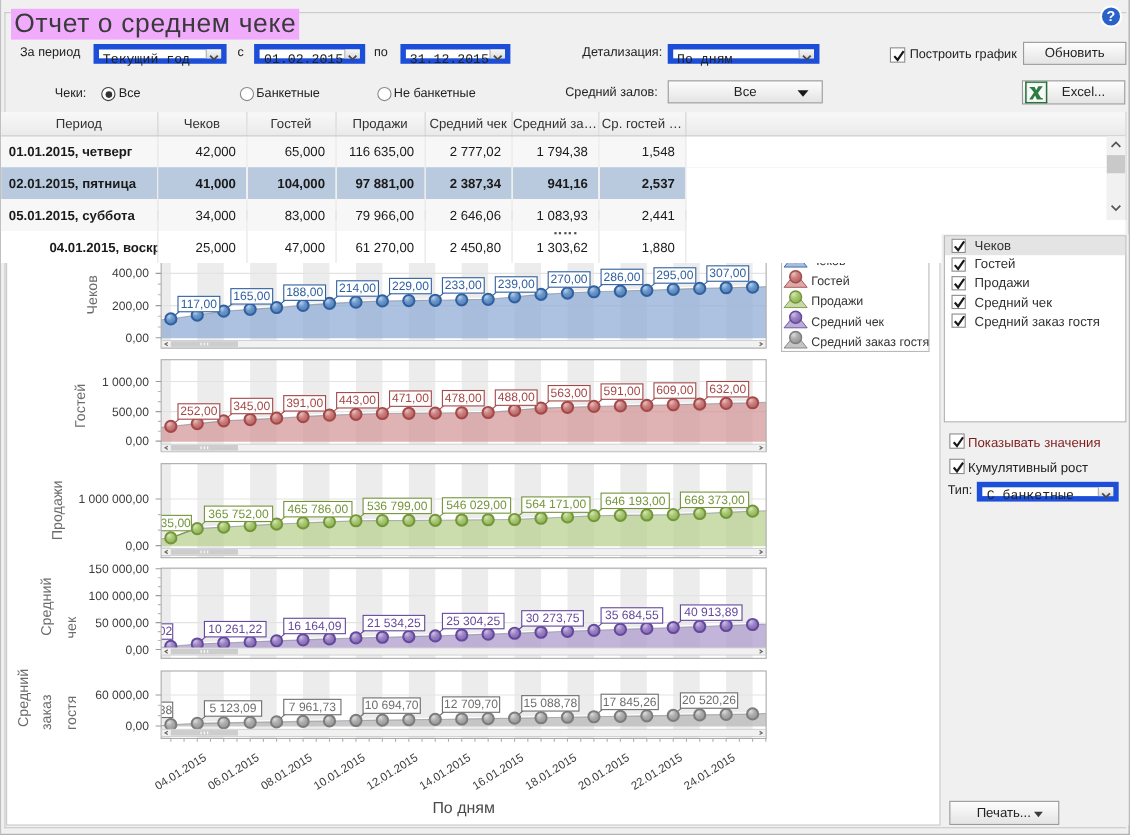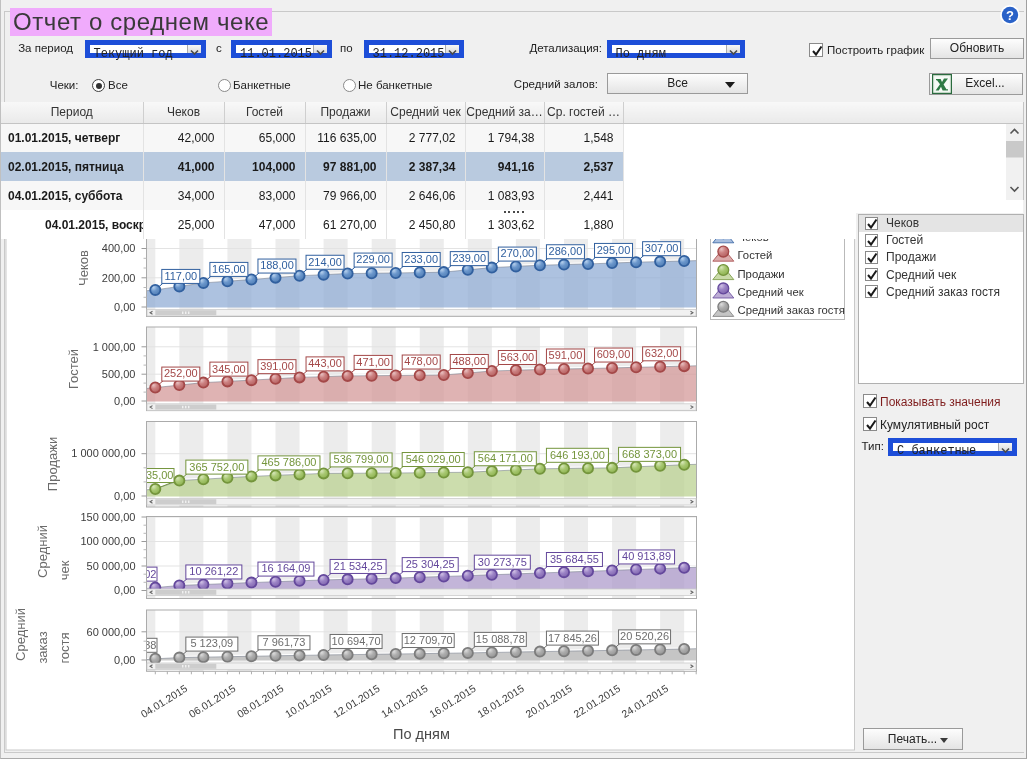--- a/index.html
+++ b/index.html
@@ -54,21 +54,21 @@
 <div class="combo" style="left:83.5px;top:40px;width:121px;height:18px">
     <div class="tx">Текущий год</div>
     <div class="btn">
       <svg width="10" height="8">
         <path d="M1,1.5 L4.5,5 L8,1.5" fill="none" stroke="#4a4a4a" stroke-width="1.6"></path>
       </svg>
     </div>
   </div>
 <div class="lbl" style="left:215px;top:42px">с</div>
 <div class="combo" style="left:230px;top:40px;width:100.5px;height:18px">
-    <div class="tx">11.01.2015</div>
+    <div class="tx">01.02.2015</div>
     <div class="btn">
       <svg width="10" height="8">
         <path d="M1,1.5 L4.5,5 L8,1.5" fill="none" stroke="#4a4a4a" stroke-width="1.6"></path>
       </svg>
     </div>
   </div>
 <div class="lbl" style="left:339px;top:42px">по</div>
 <div class="combo" style="left:362.5px;top:40px;width:100.5px;height:18px">
     <div class="tx">31.12.2015</div>
     <div class="btn">
@@ -154,21 +154,21 @@
         <td style="font-weight:bold;">02.01.2015, пятница</td>
         <td class="num" style="font-weight:bold;">41,000</td>
         <td class="num" style="font-weight:bold;">104,000</td>
         <td class="num" style="font-weight:bold;">97 881,00</td>
         <td class="num" style="font-weight:bold;">2 387,34</td>
         <td class="num" style="font-weight:bold;">941,16</td>
         <td class="num" style="font-weight:bold;">2,537</td>
         <td style="border-right:none;background:#fff"></td>
       </tr>
       <tr style="background:#f7f7f7">
-        <td style="font-weight:bold;">04.01.2015, суббота</td>
+        <td style="font-weight:bold;">05.01.2015, суббота</td>
         <td class="num" style="">34,000</td>
         <td class="num" style="">83,000</td>
         <td class="num" style="">79 966,00</td>
         <td class="num" style="">2 646,06</td>
         <td class="num" style="">1 083,93</td>
         <td class="num" style="">2,441</td>
         <td style="border-right:none;background:#fff"></td>
       </tr>
       <tr style="background:#ffffff">
         <td style="font-weight:bold;padding-left:44px;">04.01.2015, воскресе…</td>

